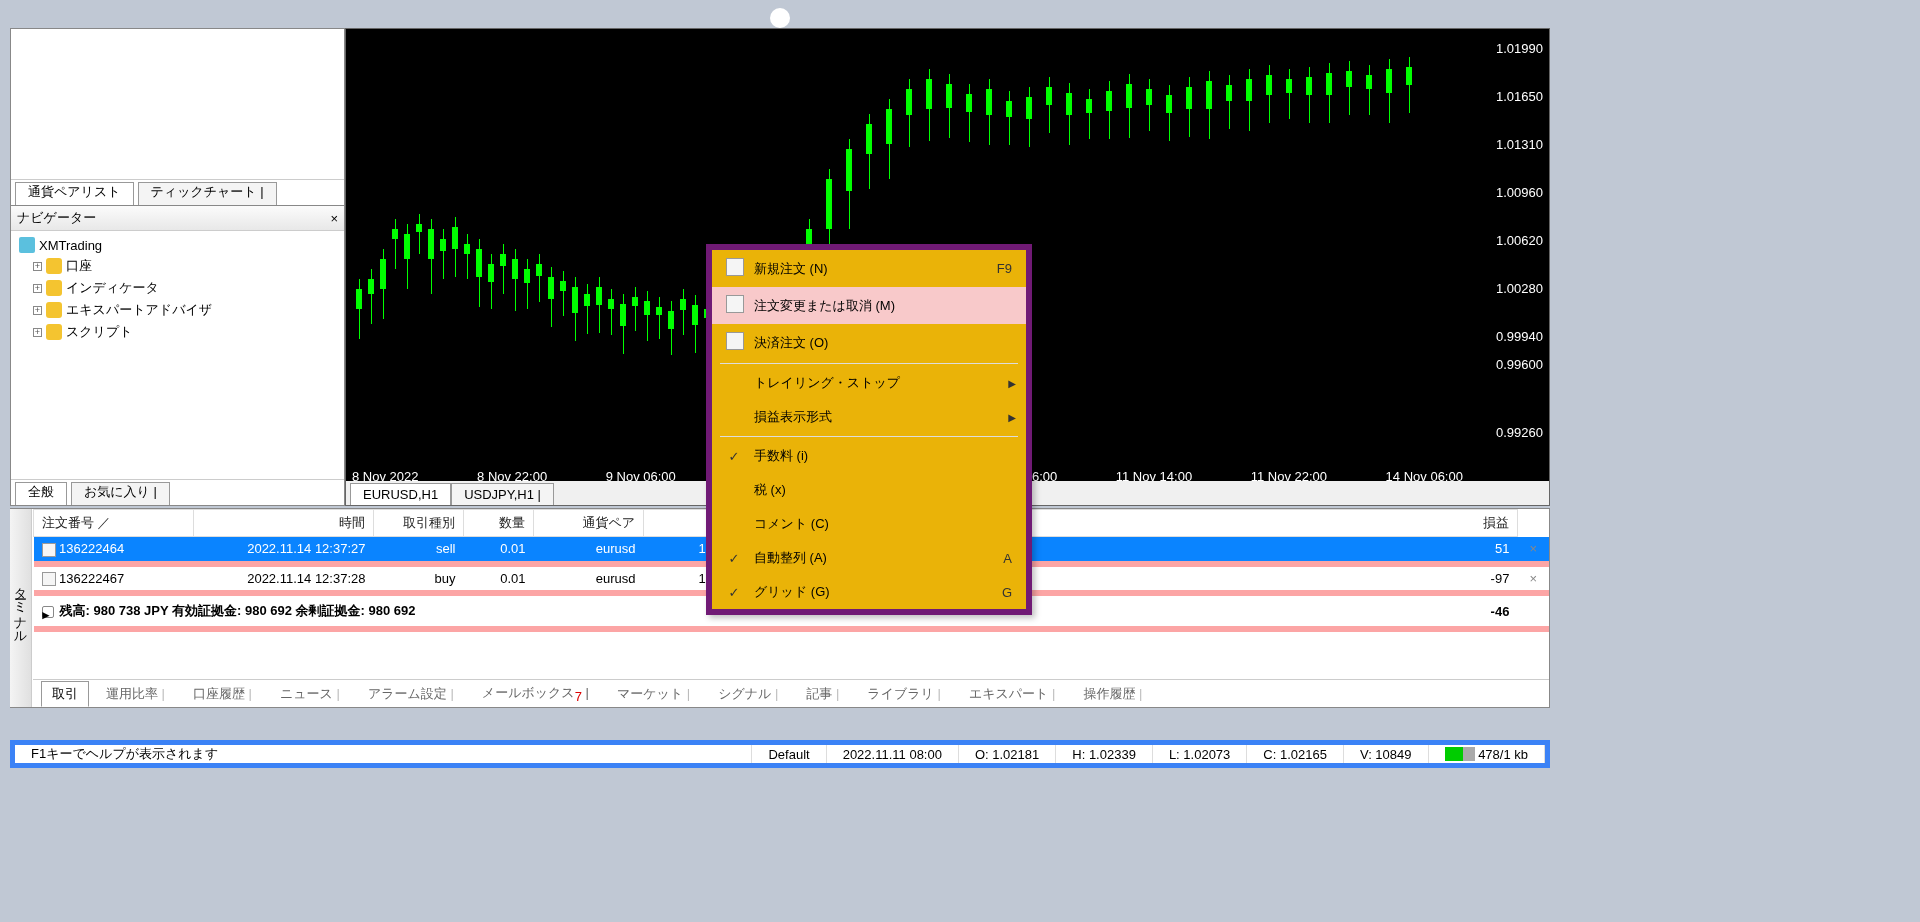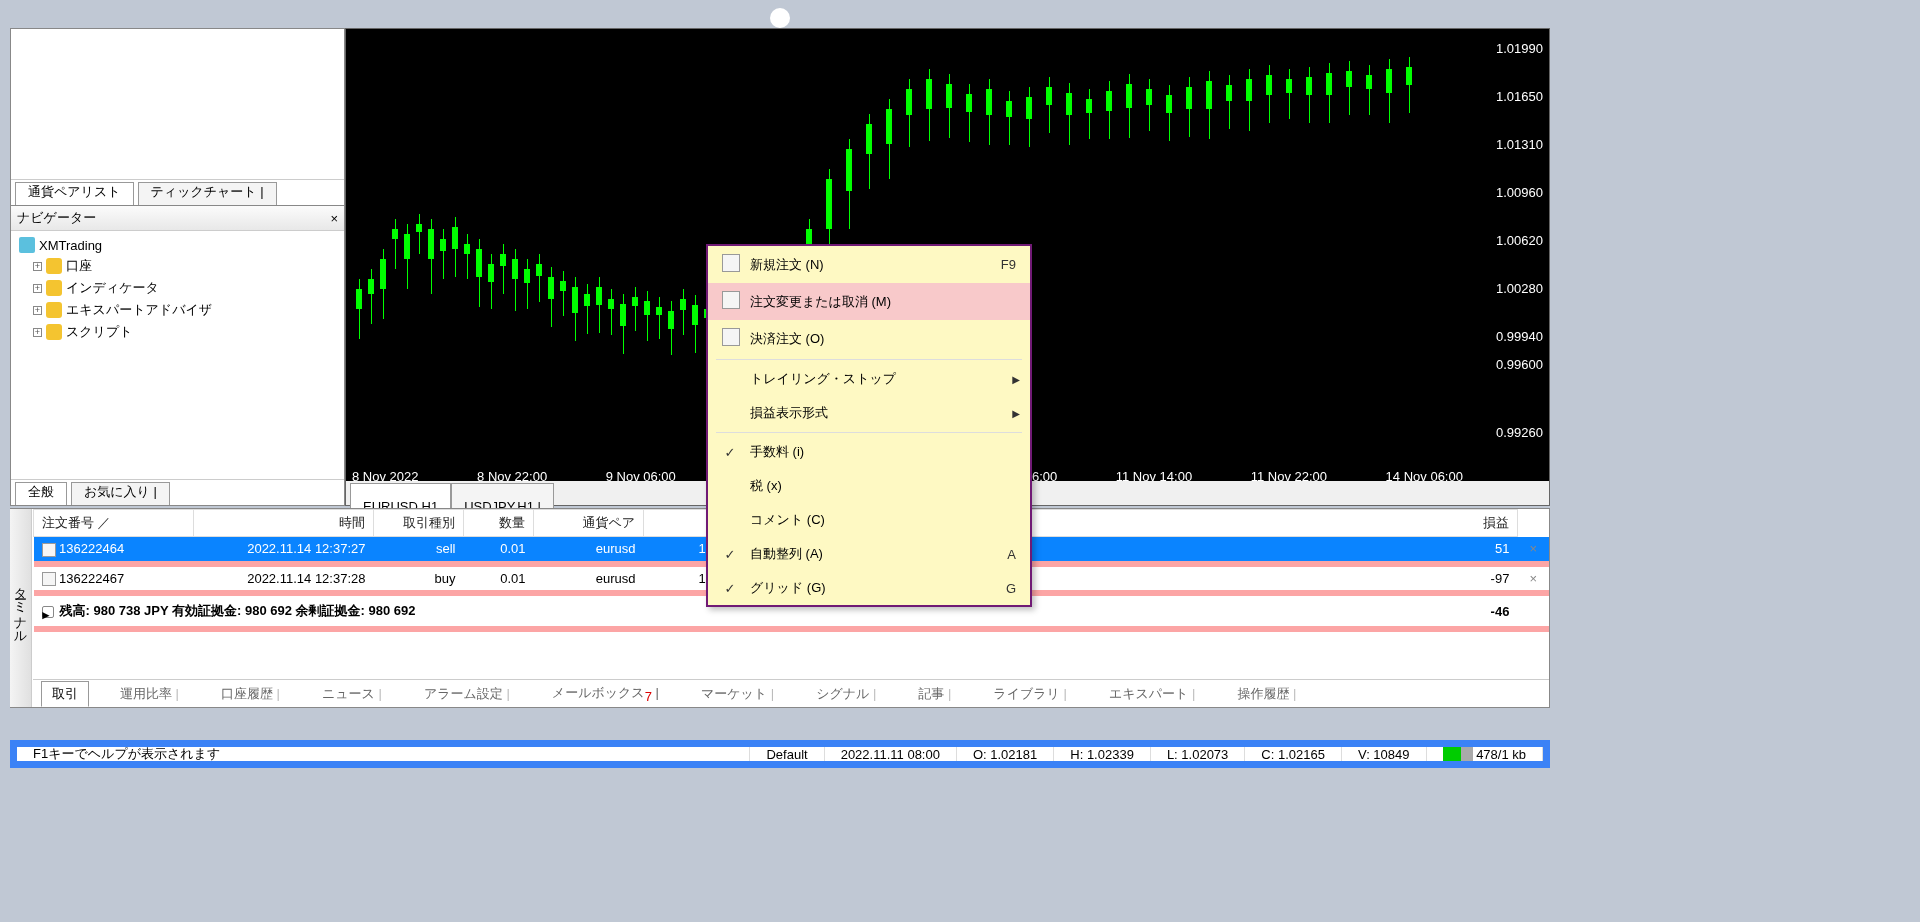--- a/index.html
+++ b/index.html
@@ -21,42 +21,42 @@
 .tree .ind{padding-left:18px}
 .expand{width:9px;height:9px;border:1px solid #888;display:inline-flex;align-items:center;justify-content:center;font-size:9px;line-height:1;color:#555}
 .ico{width:16px;height:16px;display:inline-block}
 .navtabs{height:26px;display:flex;border-top:1px solid #ccc;background:#fff}
 .chartarea{flex:1;background:#000;position:relative;border:1px solid #666}
 .chart{position:absolute;top:0;left:0;right:80px;bottom:40px}
 .yaxis{position:absolute;top:0;right:0;width:80px;bottom:40px;background:#000;color:#fff;font-size:12px}
 .ylab{position:absolute;right:6px}
 .xaxis{position:absolute;bottom:16px;left:0;right:80px;height:24px;background:#000;color:#fff;font-size:11px;display:flex;justify-content:space-between;padding:4px 6px}
 .ctabs{position:absolute;bottom:0;left:0;right:0;height:24px;background:#f0f0f0;display:flex;padding-left:4px}
-.ctab{padding:15px 12px;border:1px solid #999;border-bottom:none;background:#f4f4f4;margin-top:2px}
+.ctab{padding:3px 12px;border:1px solid #999;border-bottom:none;background:#f4f4f4;margin-top:2px}
 .ctab.act{background:#fff}
 .term{flex:1;background:#fff;border:1px solid #888;position:relative;margin-top:2px}
 .thdr{position:absolute;left:-1px;top:0;bottom:0;width:22px;background:linear-gradient(90deg,#f4f4f4,#e0e0e0);writing-mode:vertical-rl;text-align:center;padding:4px 2px;border-right:1px solid #ccc}
 .tclose{position:absolute;left:3px;top:0;font-size:13px;cursor:pointer;padding:1px 3px}
 .tbl{position:absolute;left:22px;right:0;top:0;bottom:28px;overflow:hidden}
 table{width:100%;border-collapse:collapse}
 th{background:#fff;border:1px solid #ddd;padding:4px 8px;font-weight:normal;text-align:right;color:#222}
 th:first-child{text-align:left}
 td{padding:4px 8px;text-align:right;border-bottom:6px solid #fca5a5}
 td:first-child{text-align:left}
 tr.sel td{background:#0a84ff;color:#fff}
 .balrow td{text-align:left;font-weight:bold;padding:6px 8px}
 .balrow .rt{text-align:right}
-.ttabs{position:absolute;left:22px;right:0;bottom:0;height:28px;display:flex;gap:20px;padding-left:8px;align-items:center;border-top:1px solid #ccc;background:#fff}
+.ttabs{position:absolute;left:22px;right:0;bottom:0;height:28px;display:flex;gap:6px;padding-left:8px;align-items:center;border-top:1px solid #ccc;background:#fff}
 .ttab{padding:3px 10px;color:#666;border:1px solid transparent}
 .ttab.act{border:1px solid #999;border-bottom-color:#fff;color:#000;background:#fff}
-.status{position:absolute;bottom:0;left:10px;right:10px;height:28px;background:#fff;border:7px solid #3b82f6;display:flex;font-size:12px}
+.status{position:absolute;bottom:0;left:10px;right:10px;height:28px;background:#fff;border:5px solid #3b82f6;display:flex;font-size:12px}
 .scell{padding:0 16px;border-right:1px solid #ddd;height:100%;display:flex;align-items:center}
 .scell:first-child{flex:1}
 .sig{display:inline-block;width:30px;height:14px;background:linear-gradient(90deg,#0c0 0%,#0c0 60%,#aaa 60%)}
-.ctx{position:absolute;background:#fef9c3;border:2px solid #701a75;box-shadow:3px 3px 6px rgba(0,0,0,.25);width:326px;z-index:100}
+.ctx{position:absolute;background:#eab308;border:6px solid #701a75;box-shadow:3px 3px 6px rgba(0,0,0,.25);width:326px;z-index:100}
 .ctxi{padding:8px 14px;display:flex;align-items:center;gap:12px;position:relative}
 .ctxi .lbl{flex:1}
 .ctxi .sc{color:#333}
 .ctxi.hl{background:#f8c9ca}
 .ctxsep{height:1px;background:#ddd;margin:2px 8px}
 .chk{width:16px;text-align:center;color:#333}
 .arr{position:absolute;right:10px;color:#333;font-size:10px}
 .docico{width:18px;height:18px;display:inline-block;background:#f5f5f5;border:1px solid #999;position:relative}
 .candle{position:absolute;background:#0f0;width:6px}
 .wick{position:absolute;background:#0f0;width:1px}

